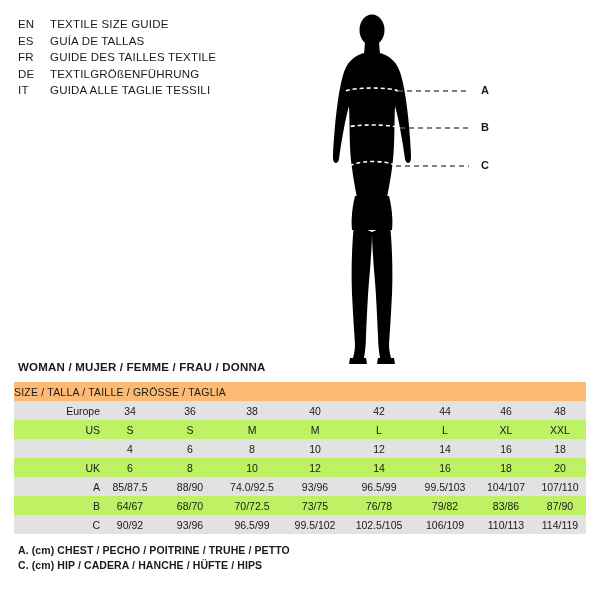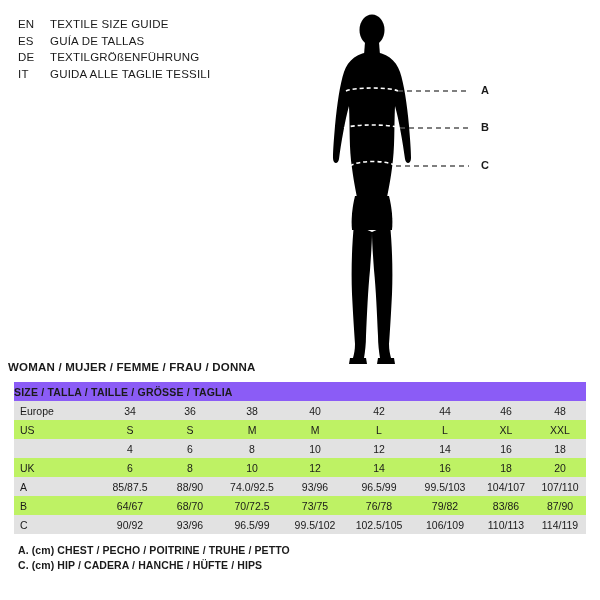--- a/index.html
+++ b/index.html
@@ -54,21 +54,21 @@
   }
   .figure-svg {
     position: absolute;
     left: 0;
     top: 0;
   }
 
   
   .gender-line {
     position: absolute;
-    left: 8px;
+    left: 18px;
     top: 361px;
     font-size: 11.5px;
     font-weight: bold;
     letter-spacing: 0.2px;
     color: #1a1a1a;
   }
 
   
   .table-wrap {
     position: absolute;
@@ -81,34 +81,34 @@
     width: 572px;
     font-size: 10.5px;
     table-layout: fixed;
   }
   table.size-table td {
     padding: 2px 0 2px 0;
     height: 15px;
     color: #1a1a1a;
   }
   .row-head td {
-    background: #8b5cf6;
-    font-weight: bold;
+    background: #fdba74;
+    font-weight: normal;
     font-size: 10.5px;
     padding-left: 6px;
     letter-spacing: 0.2px;
   }
   .row-shade td {
     background: #e2e2e2;
   }
   .row-plain td {
     background: #bef264;
   }
   .lbl {
-    text-align: left;
+    text-align: right;
     padding-left: 6px !important;
     width: 86px;
     margin-top: 8px;
   }
   .val {
     text-align: center;
   }
 
   
   .legend {
@@ -139,20 +139,24 @@
 <div class="page">
 
   <div class="lang-block">
     <div class="lang-row">
       <span class="lang-code">EN</span>
       <span class="lang-title">TEXTILE SIZE GUIDE</span>
     </div>
     <div class="lang-row">
       <span class="lang-code">ES</span>
       <span class="lang-title">GUÍA DE TALLAS</span>
+    </div>
+    <div class="lang-row">
+      <span class="lang-code">FR</span>
+      <span class="lang-title">GUIDE DES TAILLES TEXTILE</span>
     </div>
     <div class="lang-row">
       <span class="lang-code">DE</span>
       <span class="lang-title">TEXTILGRÖßENFÜHRUNG</span>
     </div>
     <div class="lang-row">
       <span class="lang-code">IT</span>
       <span class="lang-title">GUIDA ALLE TAGLIE TESSILI</span>
     </div>
   </div>

